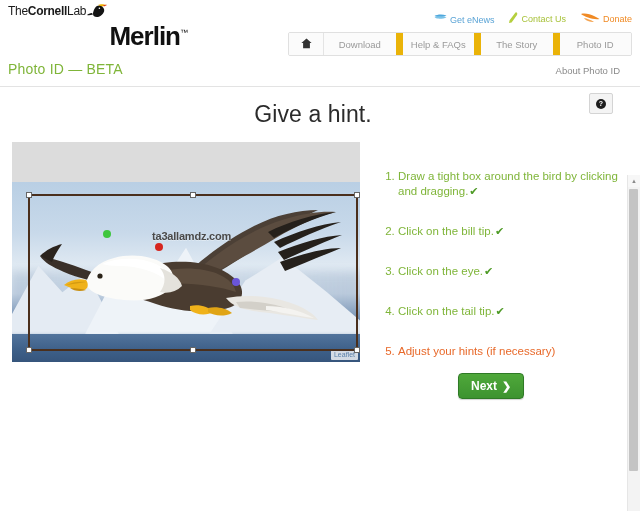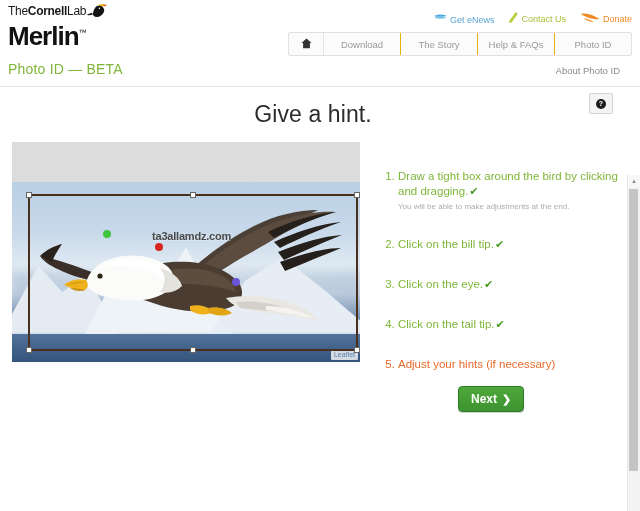--- a/index.html
+++ b/index.html
@@ -46,20 +46,21 @@
     vertical-align: -3px;
     margin-left: 1px;
   }
   .brand-title {
     font-size: 26px;
     font-weight: 700;
     line-height: 27px;
     letter-spacing: -1px;
     color: #111;
     margin-top: 1px;
+    text-align: right;
   }
   .brand-tm {
     font-size: 8px;
     vertical-align: super;
     font-weight: 400;
     letter-spacing: 0;
   }
 
   
   .util-links {
@@ -104,21 +105,21 @@
     border-right: 1px solid #e4e4e4;
     background: #fbfbfb;
   }
   .nav-item {
     flex: 1 1 0;
     display: flex;
     align-items: center;
     justify-content: center;
     font-size: 9.5px;
     color: #9a9a9a;
-    border-right: 1px solid #eab308;
+    border-right: 7px solid #eab308;
     background: #fbfbfb;
     white-space: nowrap;
   }
   .nav-item:last-child { border-right: none; }
 
   
   .subhead {
     position: relative;
     height: 28px;
     border-bottom: 1px solid #e3e3e3;
@@ -415,24 +416,24 @@
       <span>
         <svg width="11" height="11" viewBox="0 0 11 11">
             <path d="M5.5 0.6 L10.6 5 L8.9 5 L8.9 10.2 L2.1 10.2 L2.1 5 L0.4 5 Z" fill="#333"></path>
           </svg>
       </span>
     </div>
     <div class="nav-item">
         <span>Download</span>
       </div>
     <div class="nav-item">
+        <span>Help &amp; FAQs</span>
+      </div>
+    <div class="nav-item">
         <span>The Story</span>
-      </div>
-    <div class="nav-item">
-        <span>Help &amp; FAQs</span>
       </div>
     <div class="nav-item">
         <span>Photo ID</span>
       </div>
   </nav>
 </div>
 
 <div class="subhead">
   <div class="pageid">Photo ID — BETA</div>
   <a class="about-link" href="#">About Photo ID</a>
@@ -511,21 +512,20 @@
         <div class="marker" style="left:73px;top:34px;background:#3ec63e;"></div>
         <div class="marker" style="left:125px;top:47px;background:#d6261f;"></div>
         <div class="marker" style="left:202px;top:82px;background:#6a55d8;"></div>
       </div>
     </div>
 
     <div class="instructions">
       <ol class="steps">
         <li>
           <span class="step-text">Draw a tight box around the bird by clicking and dragging.</span><span class="check">✔</span>
-          <span class="substep">You will be able to make adjustments at the end.</span>
         </li>
         <li>
           <span class="step-text">Click on the bill tip.</span><span class="check">✔</span>
         </li>
         <li>
           <span class="step-text">Click on the eye.</span><span class="check">✔</span>
         </li>
         <li>
           <span class="step-text">Click on the tail tip.</span><span class="check">✔</span>
         </li>

